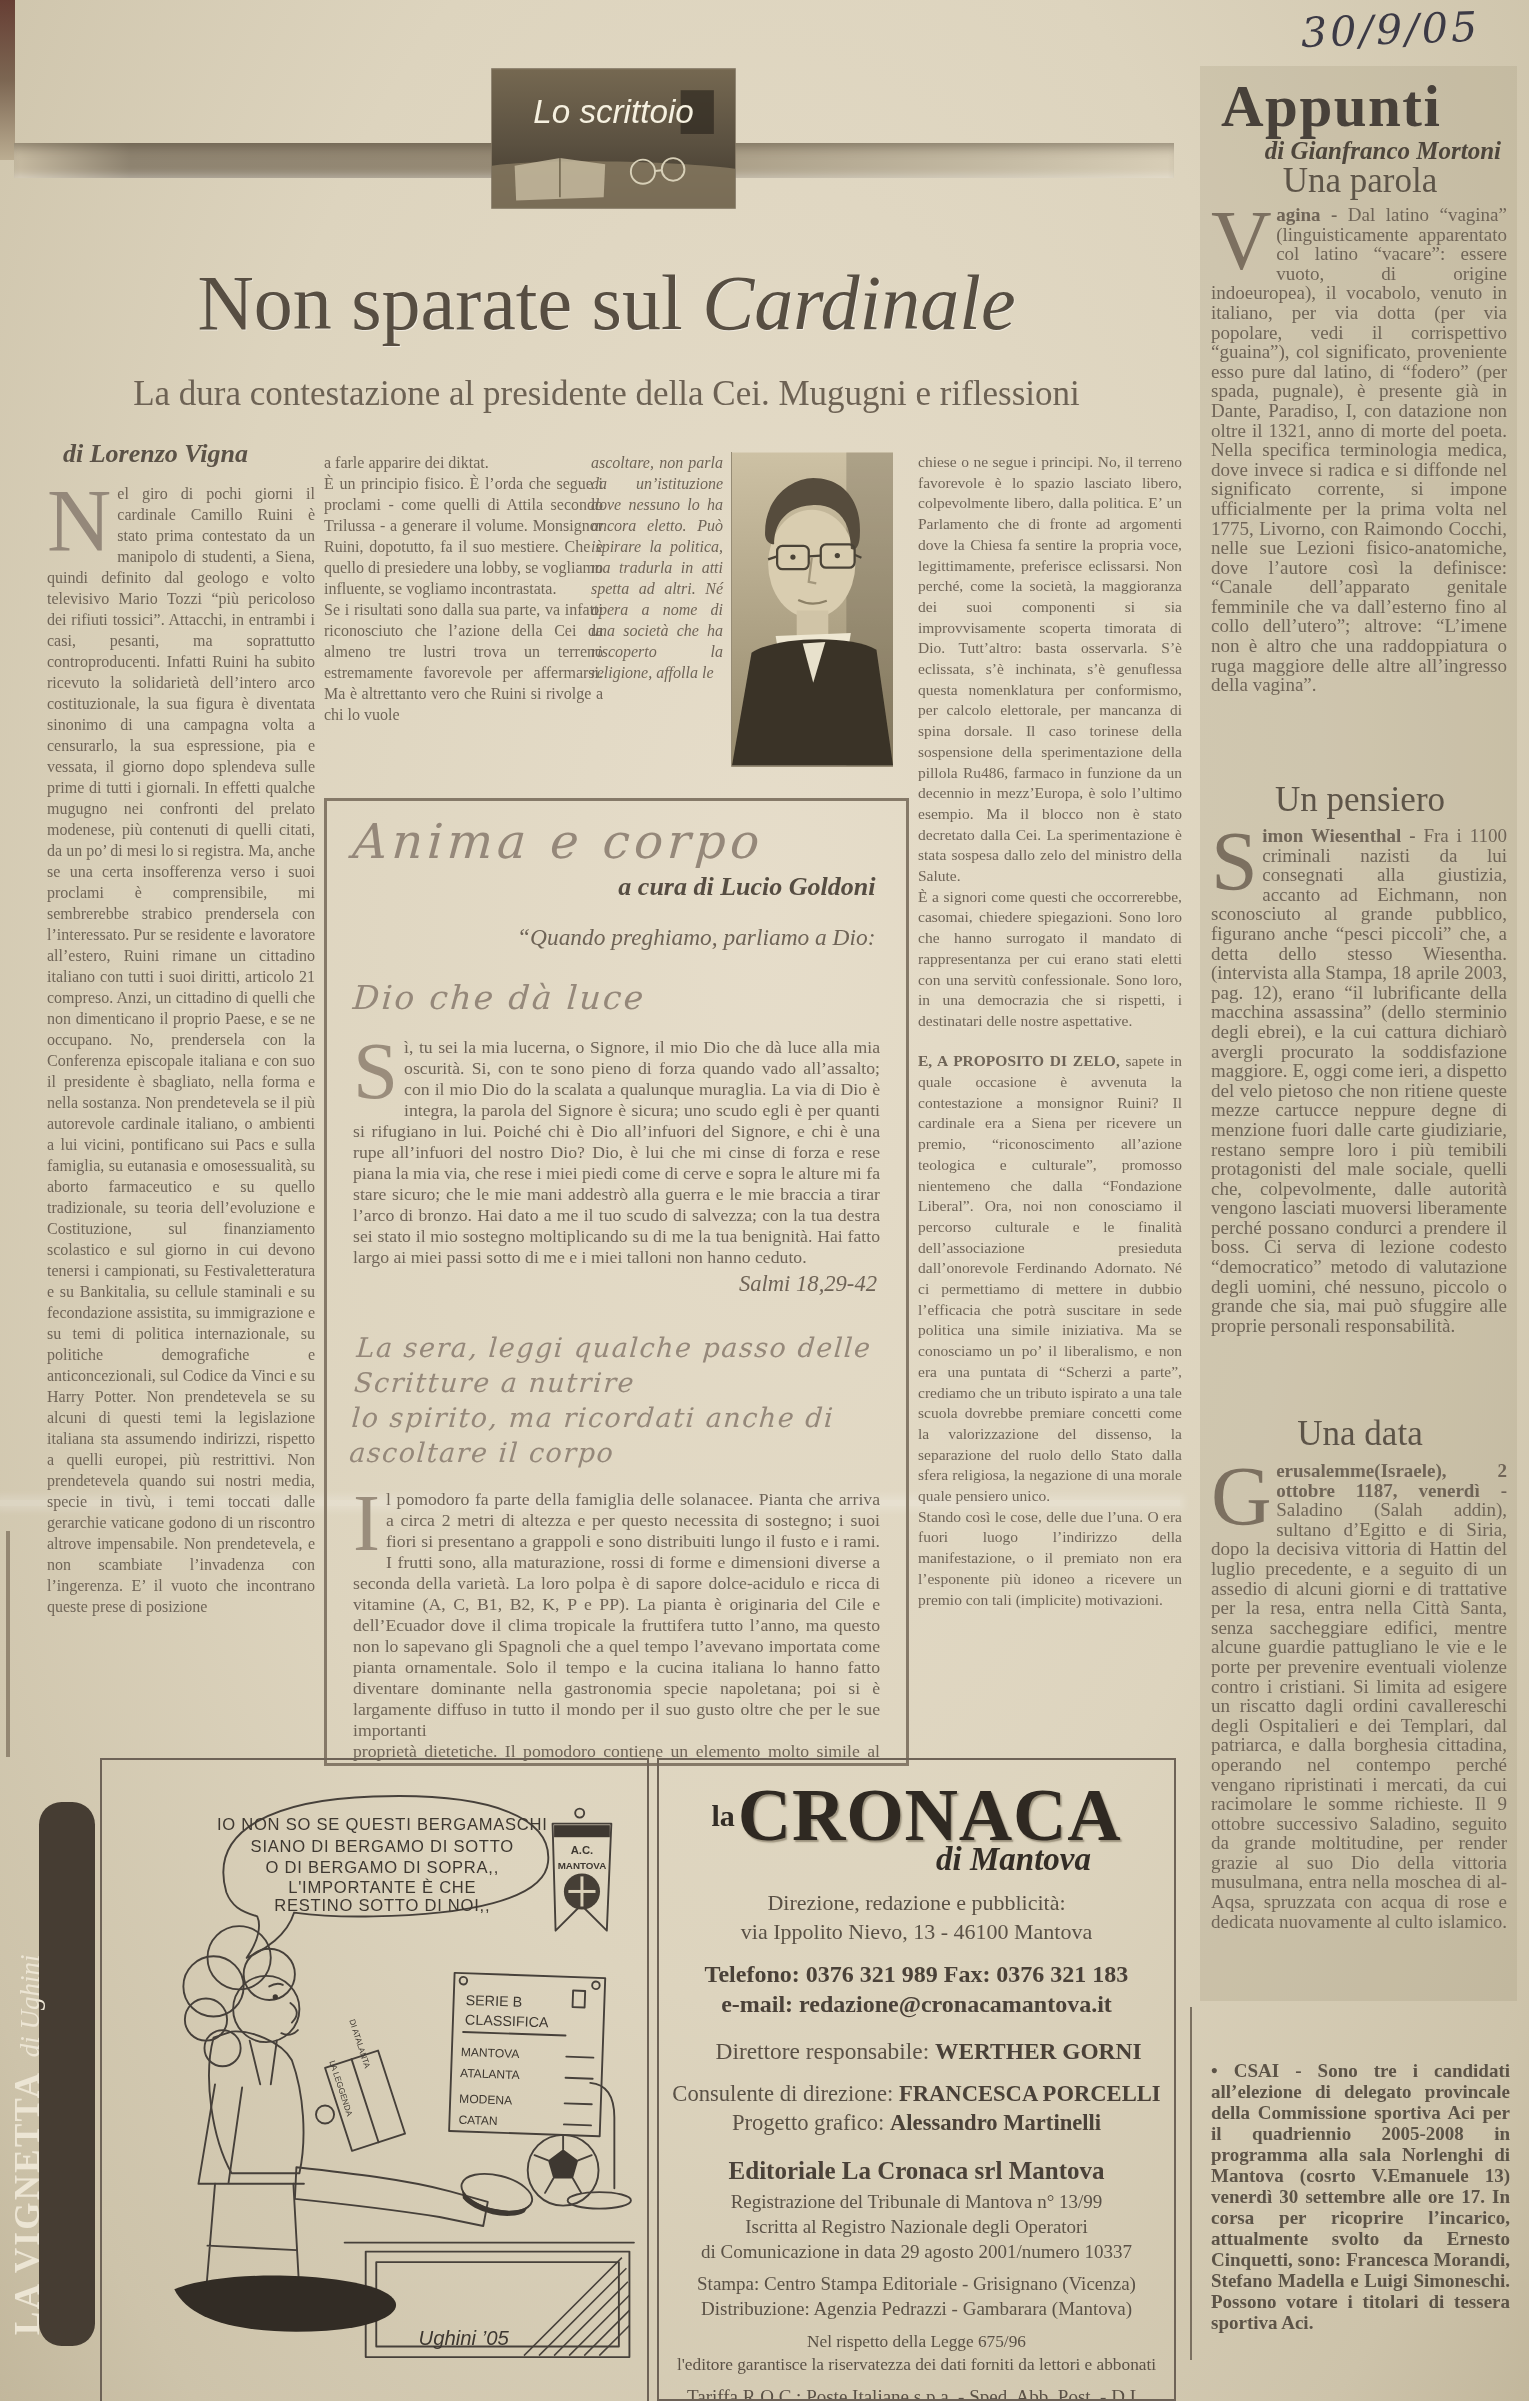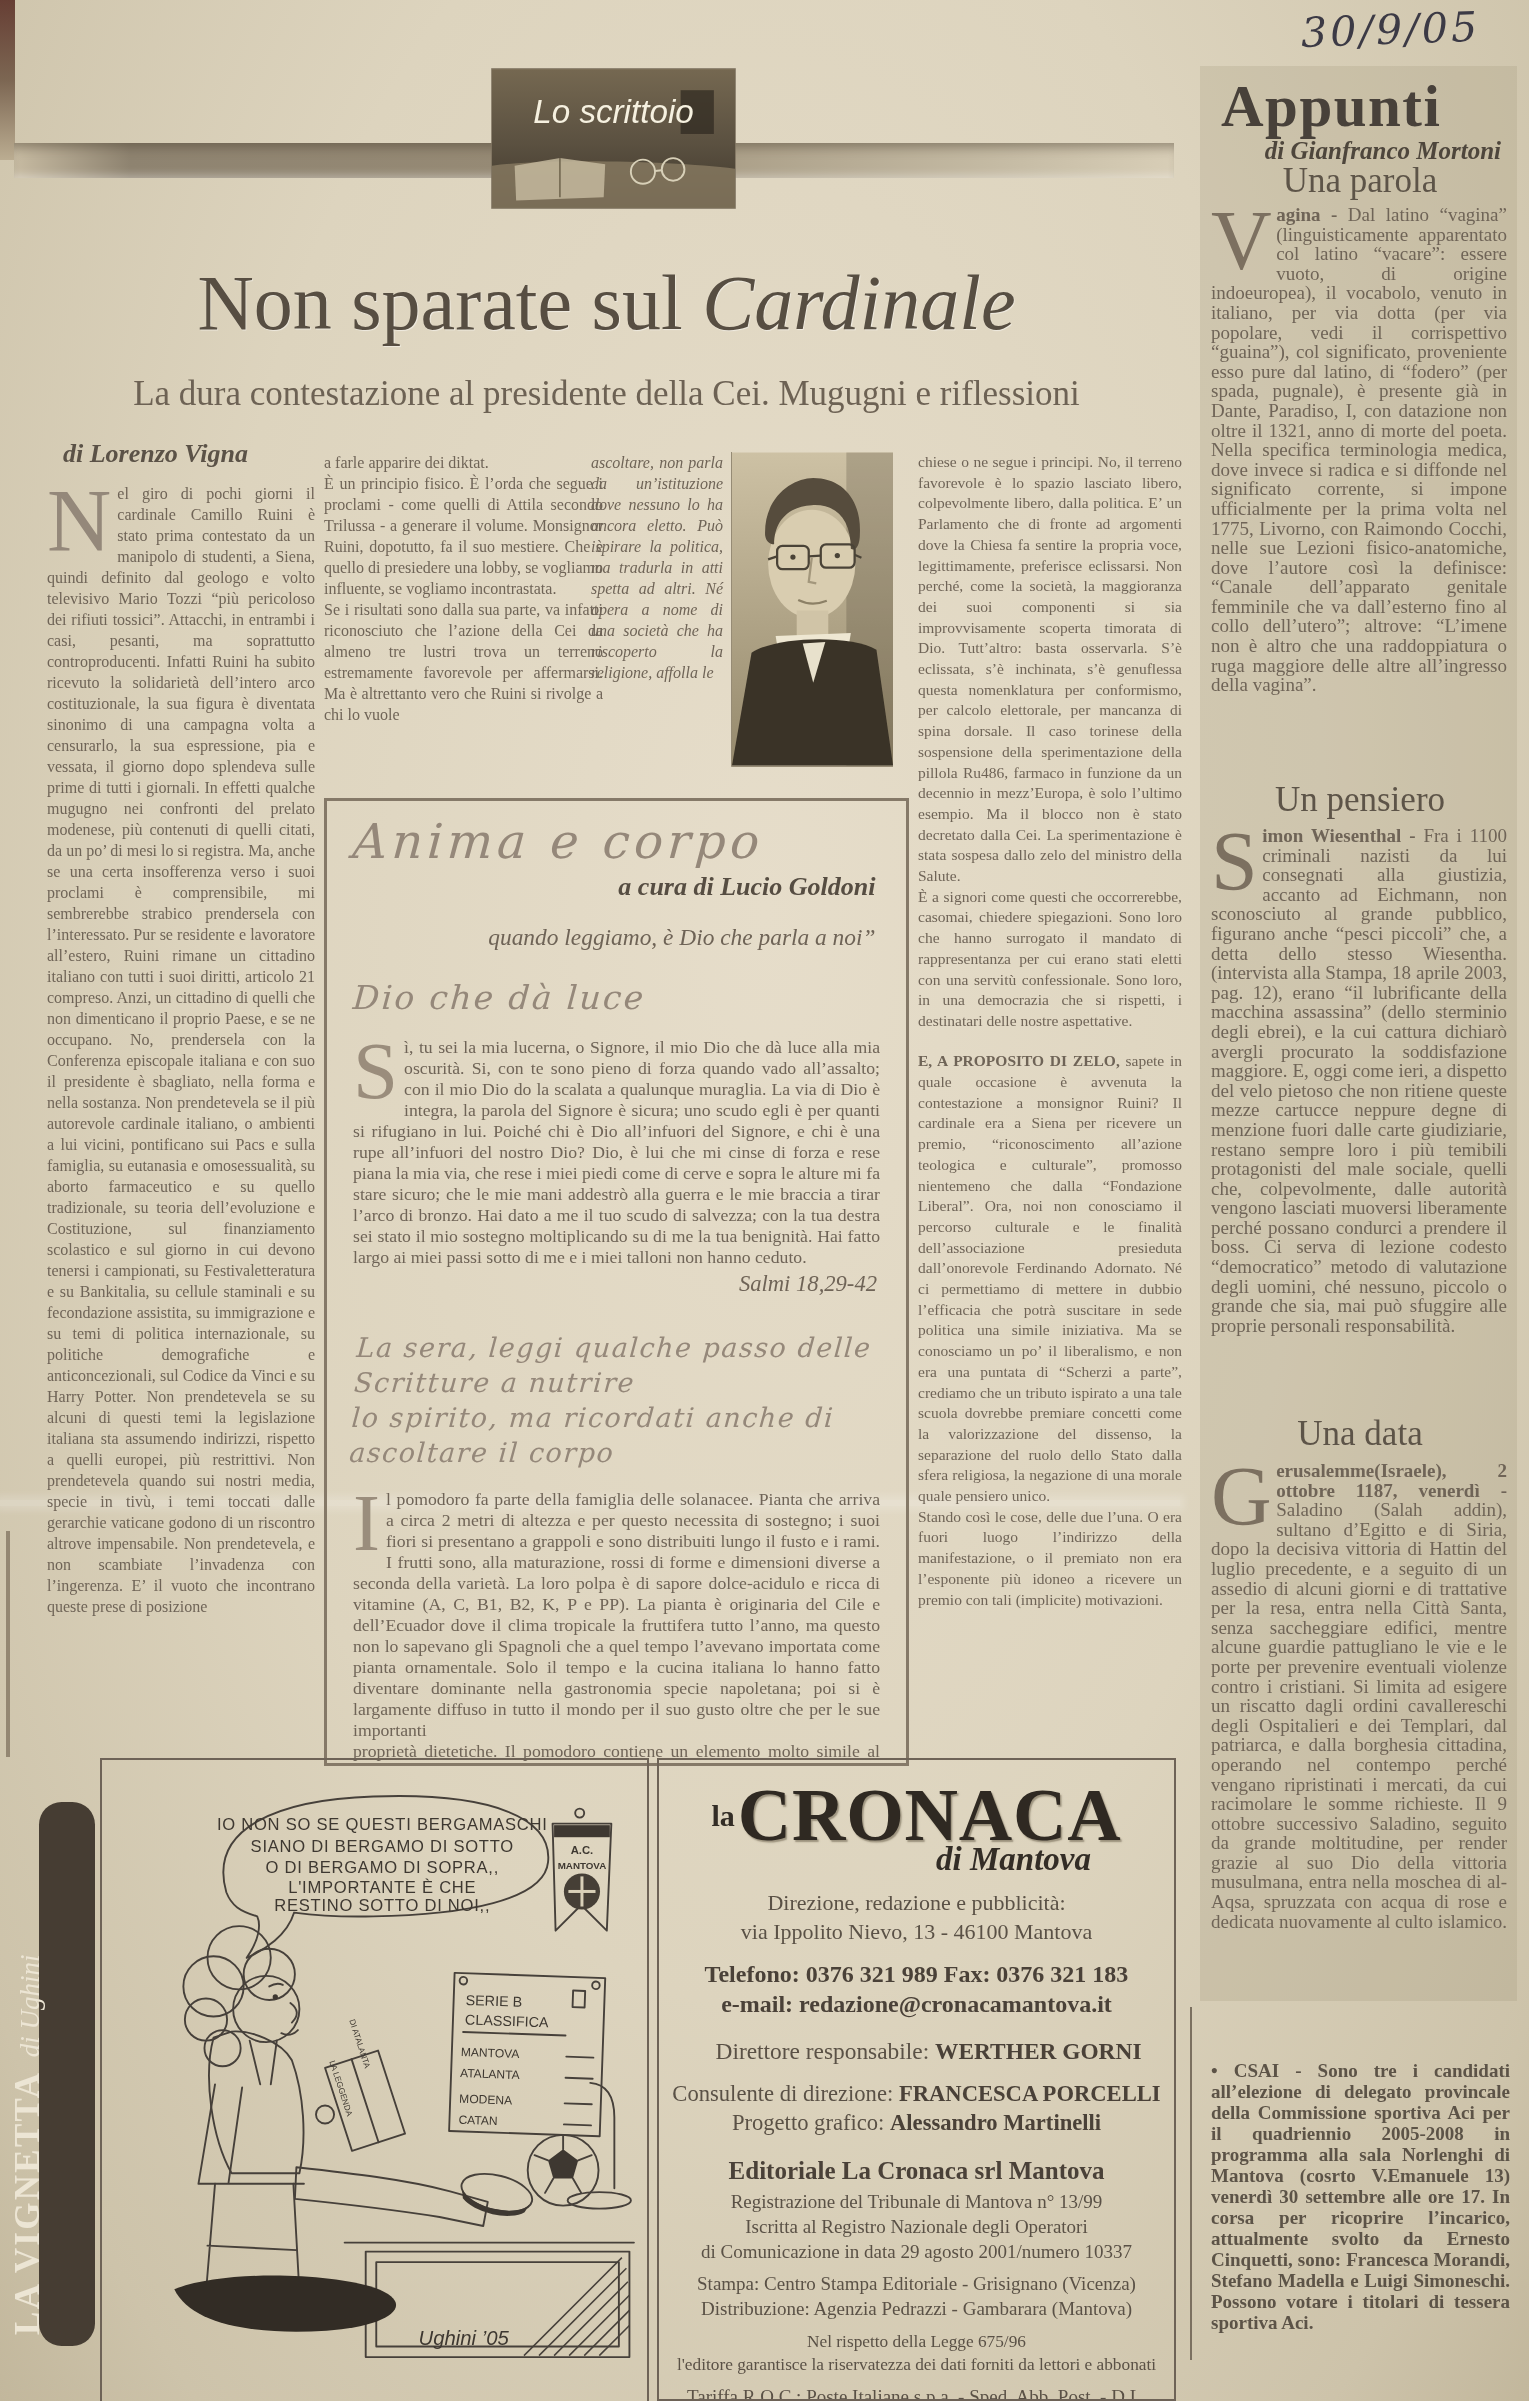--- a/index.html
+++ b/index.html
@@ -156,21 +156,21 @@
     <p>chiese o ne segue i principi. No, il terreno favorevole è lo spazio lasciato libero, colpevolmente libero, dalla politica. E’ un Parlamento che di fronte ad argomenti dove la Chiesa fa sentire la propria voce, legittimamente, preferisce eclissarsi. Non perché, come la società, la maggioranza dei suoi componenti si sia improvvisamente scoperta timorata di Dio. Tutt’altro: basta osservarla. S’è eclissata, s’è inchinata, s’è genuflessa questa nomenklatura per conformismo, per calcolo elettorale, per mancanza di spina dorsale. Il caso torinese della sospensione della sperimentazione della pillola Ru486, farmaco in funzione da un decennio in mezz’Europa, è solo l’ultimo esempio. Ma il blocco non è stato decretato dalla Cei. La sperimentazione è stata sospesa dallo zelo del ministro della Salute.</p>
     <p>È a signori come questi che occorrerebbe, casomai, chiedere spiegazioni. Sono loro che hanno surrogato il mandato di rappresentanza per cui erano stati eletti con una servitù confessionale. Sono loro, in una democrazia che si rispetti, i destinatari delle nostre aspettative.</p>
     <p class="gap-top"><span class="lead-bold">E, A PROPOSITO DI ZELO,</span><span> sapete in quale occasione è avvenuta la contestazione a monsignor Ruini? Il cardinale era a Siena per ricevere un premio, “riconoscimento all’azione teologica e culturale”, promosso nientemeno che dalla “Fondazione Liberal”. Ora, noi non conosciamo il percorso culturale e le finalità dell’associazione presieduta dall’onorevole Ferdinando Adornato. Né ci permettiamo di mettere in dubbio l’efficacia che potrà suscitare in sede politica una simile iniziativa. Ma se conosciamo un po’ il liberalismo, e non era una puntata di “Scherzi a parte”, crediamo che un tributo ispirato a una tale scuola dovrebbe premiare concetti come la valorizzazione del dissenso, la separazione del ruolo dello Stato dalla sfera religiosa, la negazione di una morale quale pensiero unico.</span></p>
     <p>Stando così le cose, delle due l’una. O era fuori luogo l’indirizzo della manifestazione, o il premiato non era l’esponente più idoneo a ricevere un premio con tali (implicite) motivazioni.</p>
   </div>
 
   <div class="abs anima-box">
     <div class="anima-title">Anima e corpo</div>
     <div class="anima-curator">a cura di Lucio Goldoni</div>
     <div class="anima-quote">
-      <div>quando leggiamo, è Dio che parla a noi”</div>
+      <div>“Quando preghiamo, parliamo a Dio:</div>
     </div>
     <div class="anima-sub">Dio che dà luce</div>
     <p class="anima-body"><span class="drop">S</span><span>ì, tu sei la mia lucerna, o Signore, il mio Dio che dà luce alla mia oscurità. Si, con te sono pieno di forza quando vado all’assalto; con il mio Dio do la scalata a qualunque muraglia. La via di Dio è integra, la parola del Signore è sicura; uno scudo egli è per quanti si rifugiano in lui. Poiché chi è Dio all’infuori del Signore, e chi è una rupe all’infuori del nostro Dio? Dio, è lui che mi cinse di forza e rese piana la mia via, che rese i miei piedi come di cerve e sopra le alture mi fa stare sicuro; che le mie mani addestrò alla guerra e le mie braccia a tirar l’arco di bronzo. Hai dato a me il tuo scudo di salvezza; con la tua destra sei stato il mio sostegno moltiplicando su di me la tua benignità. Hai fatto largo ai miei passi sotto di me e i miei talloni non hanno ceduto.</span></p>
     <div class="psalm-ref">Salmi 18,29-42</div>
     <div class="anima-sub2">
       <div>La sera, leggi qualche passo delle Scritture a nutrire</div>
       <div>lo spirito, ma ricordati anche di ascoltare il corpo</div>
     </div>
     <p class="anima-body"><span class="drop">I</span><span>l pomodoro fa parte della famiglia delle solanacee. Pianta che arriva a circa 2 metri di altezza e per questo necessita di sostegno; i suoi fiori si presentano a grappoli e sono distribuiti lungo il fusto e i rami. I frutti sono, alla maturazione, rossi di forme e dimensioni diverse a seconda della varietà. La loro polpa è di sapore dolce-acidulo e ricca di vitamine (A, C, B1, B2, K, P e PP). La pianta è originaria del Cile e dell’Ecuador dove il clima tropicale la fruttifera tutto l’anno, ma questo non lo sapevano gli Spagnoli che a quel tempo l’avevano importata come pianta ornamentale. Solo il tempo e la cucina italiana lo hanno fatto diventare dominante nella gastronomia specie napoletana; poi si è largamente diffuso in tutto il mondo per il suo gusto oltre che per le sue importanti</span></p>
     <p class="anima-body" style="margin-top:0;">

